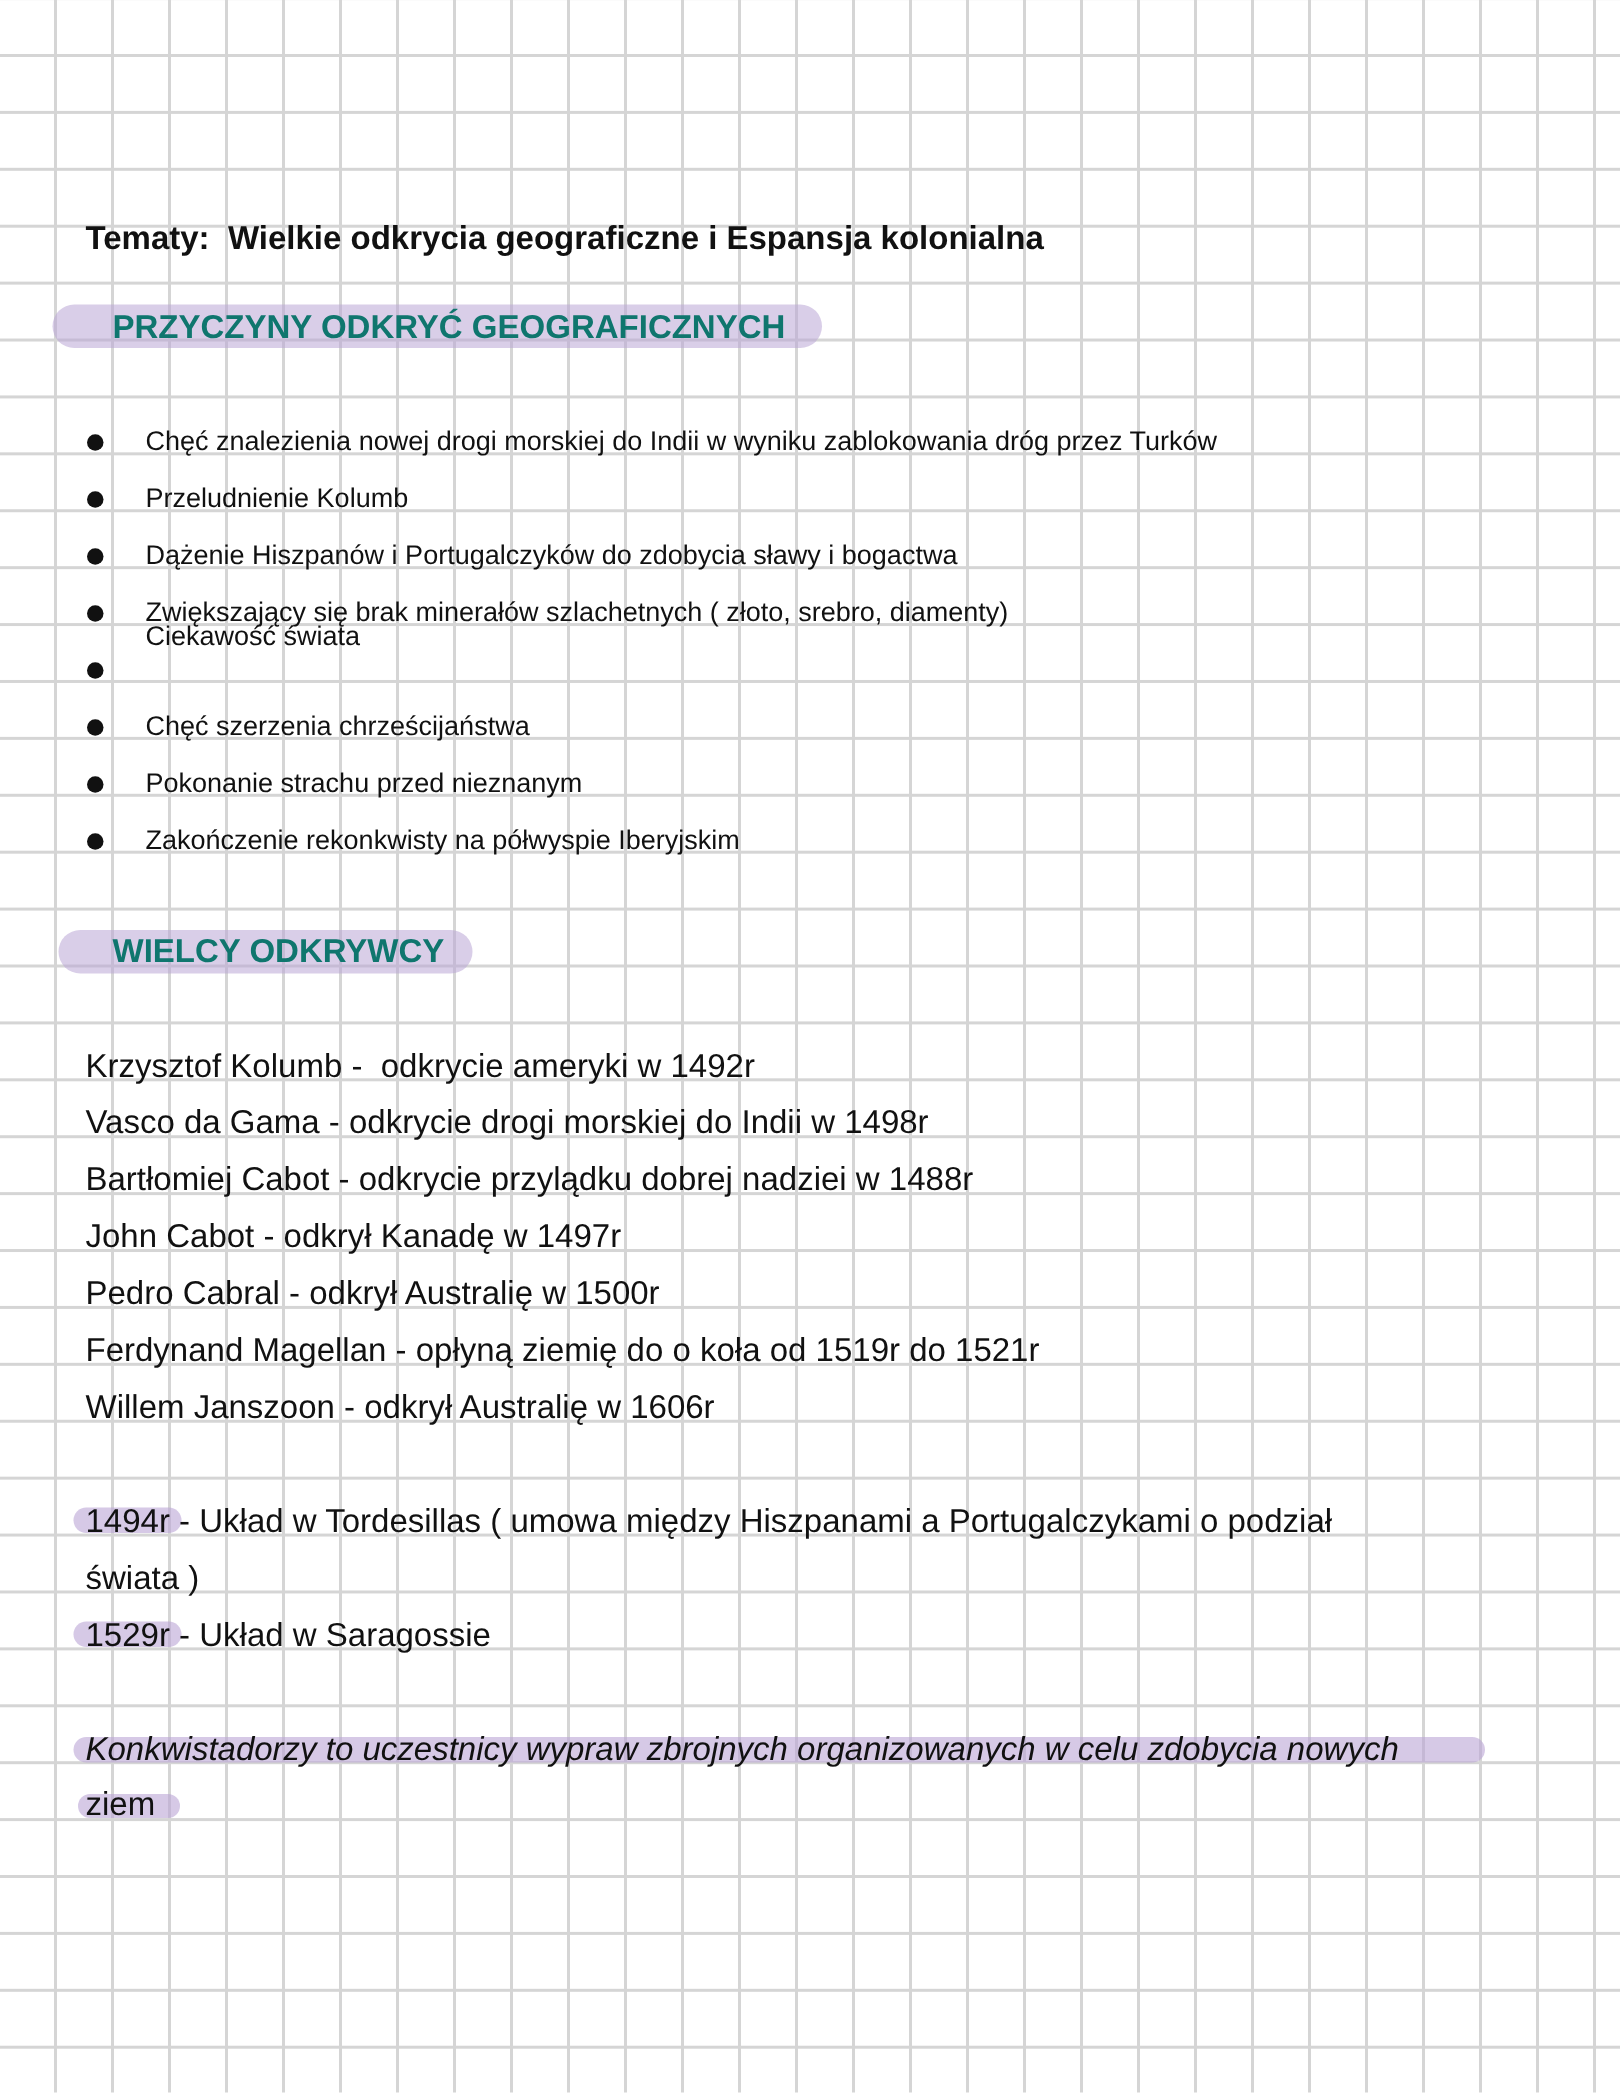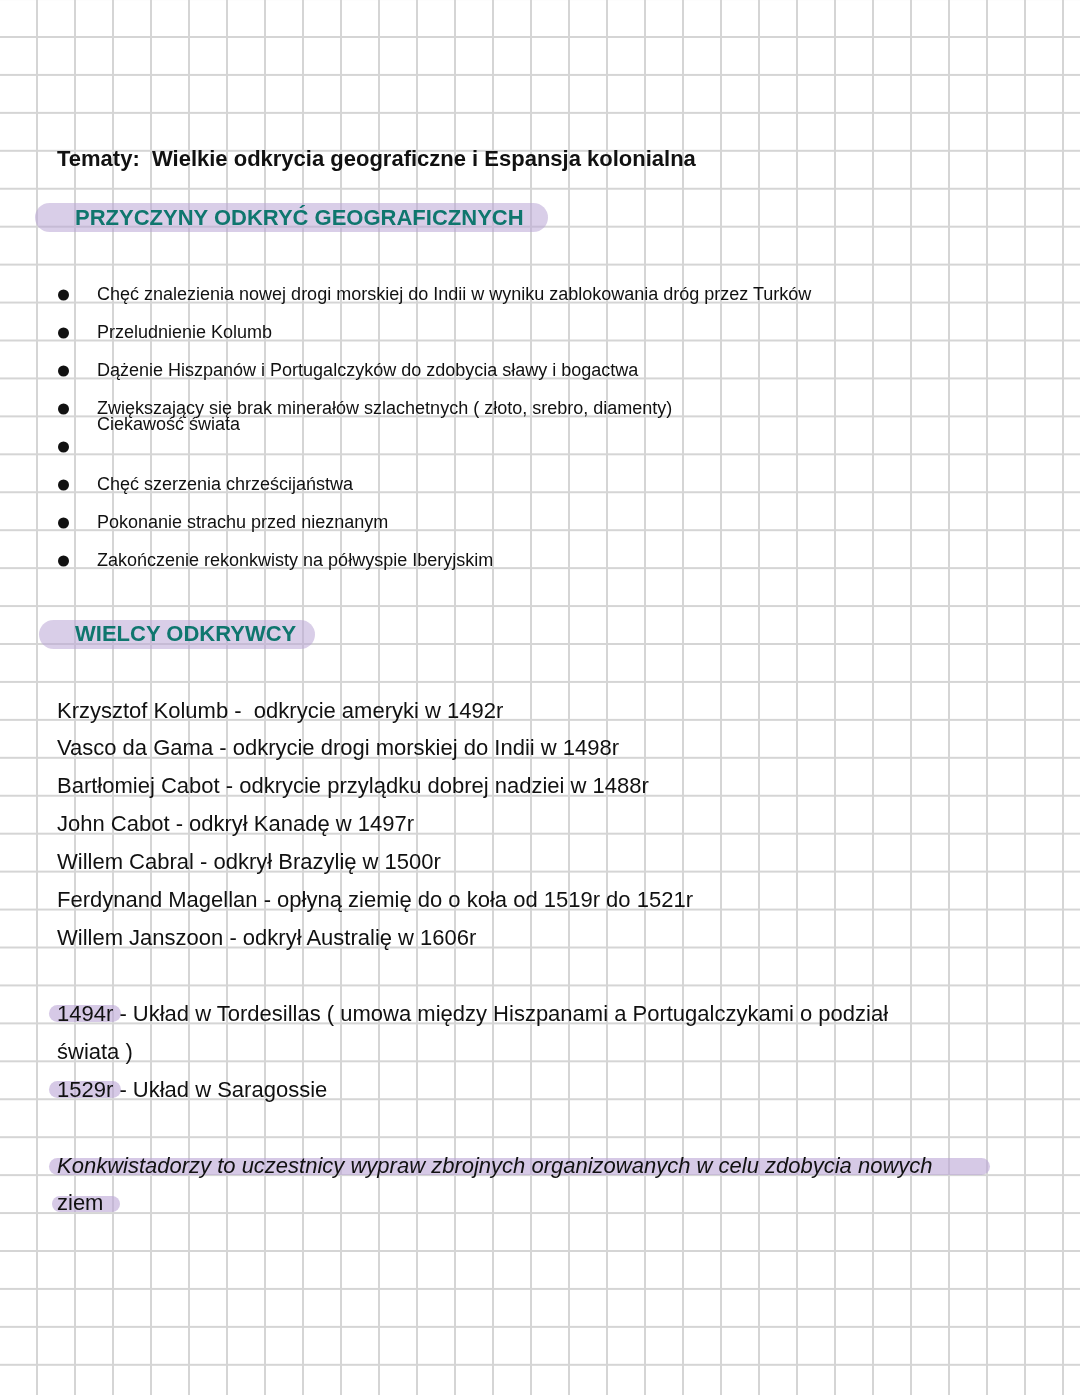--- a/index.html
+++ b/index.html
@@ -101,21 +101,21 @@
 </div>
 
 <div class="pill" style="left:39px; top:620px; width:276px; height:29px;"></div>
 <div class="pill-text" style="top:634px;">WIELCY ODKRYWCY</div>
 
 <div>
   <div class="line" style="top:711px; white-space:pre;">Krzysztof Kolumb -  odkrycie ameryki w 1492r</div>
   <div class="line" style="top:748px;">Vasco da Gama - odkrycie drogi morskiej do Indii w 1498r</div>
   <div class="line" style="top:786px;">Bartłomiej Cabot - odkrycie przylądku dobrej nadziei w 1488r</div>
   <div class="line" style="top:824px;">John Cabot - odkrył Kanadę w 1497r</div>
-  <div class="line" style="top:862px;">Willem Cabral - odkrył Brazylię w 1500r</div>
+  <div class="line" style="top:862px;">Pedro Cabral - odkrył Australię w 1500r</div>
   <div class="line" style="top:900px;">Ferdynand Magellan - opłyną ziemię do o koła od 1519r do 1521r</div>
   <div class="line" style="top:938px;">Willem Janszoon - odkrył Australię w 1606r</div>
 </div>
 
 <div class="hl-small" style="left:49px; top:1005px; width:72px; height:17px;"></div>
 <div class="line" style="top:1014px; white-space:pre;"><span>1494r</span><span> - Układ w Tordesillas ( umowa między Hiszpanami a Portugalczykami o podział</span></div>
 <div class="line" style="top:1052px;">świata )</div>
 
 <div class="hl-small" style="left:49px; top:1081px; width:72px; height:17px;"></div>
 <div class="line" style="top:1090px; white-space:pre;"><span>1529r</span><span> - Układ w Saragossie</span></div>

